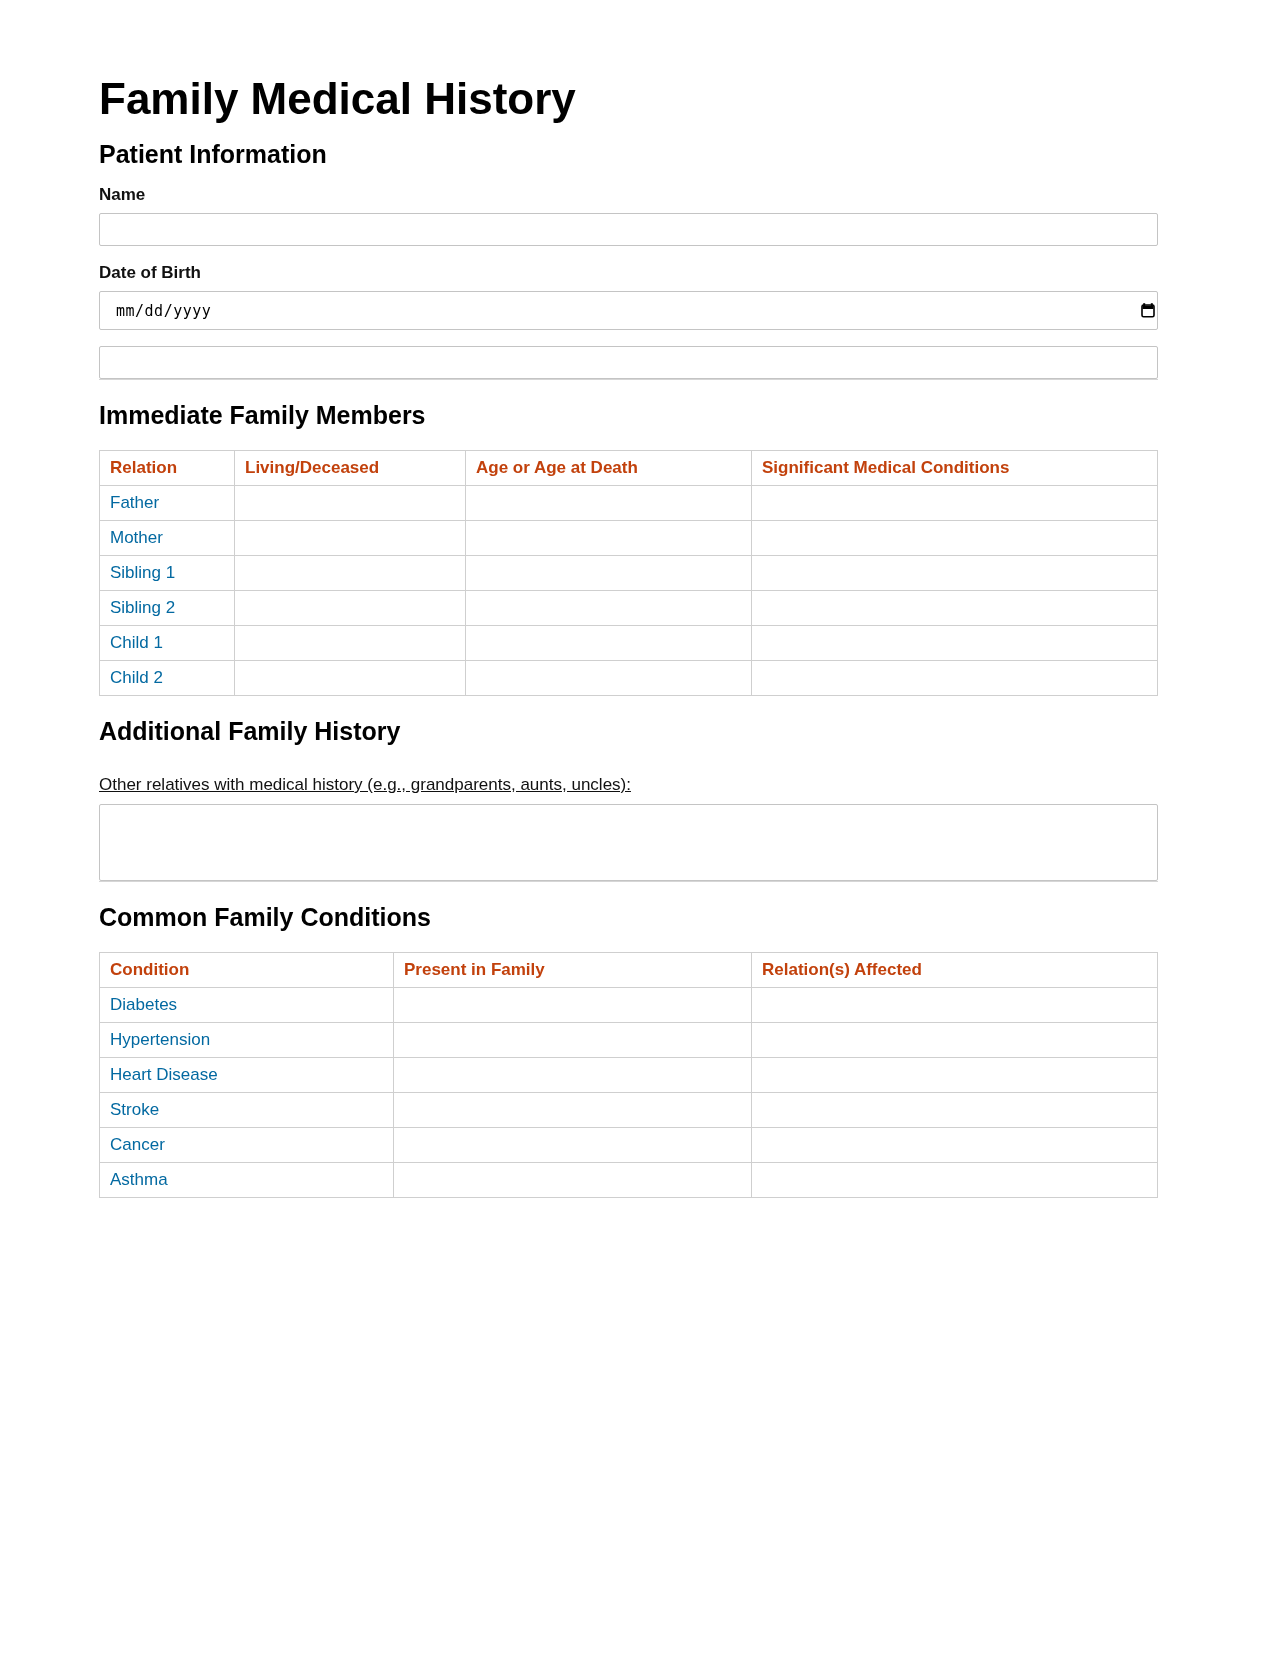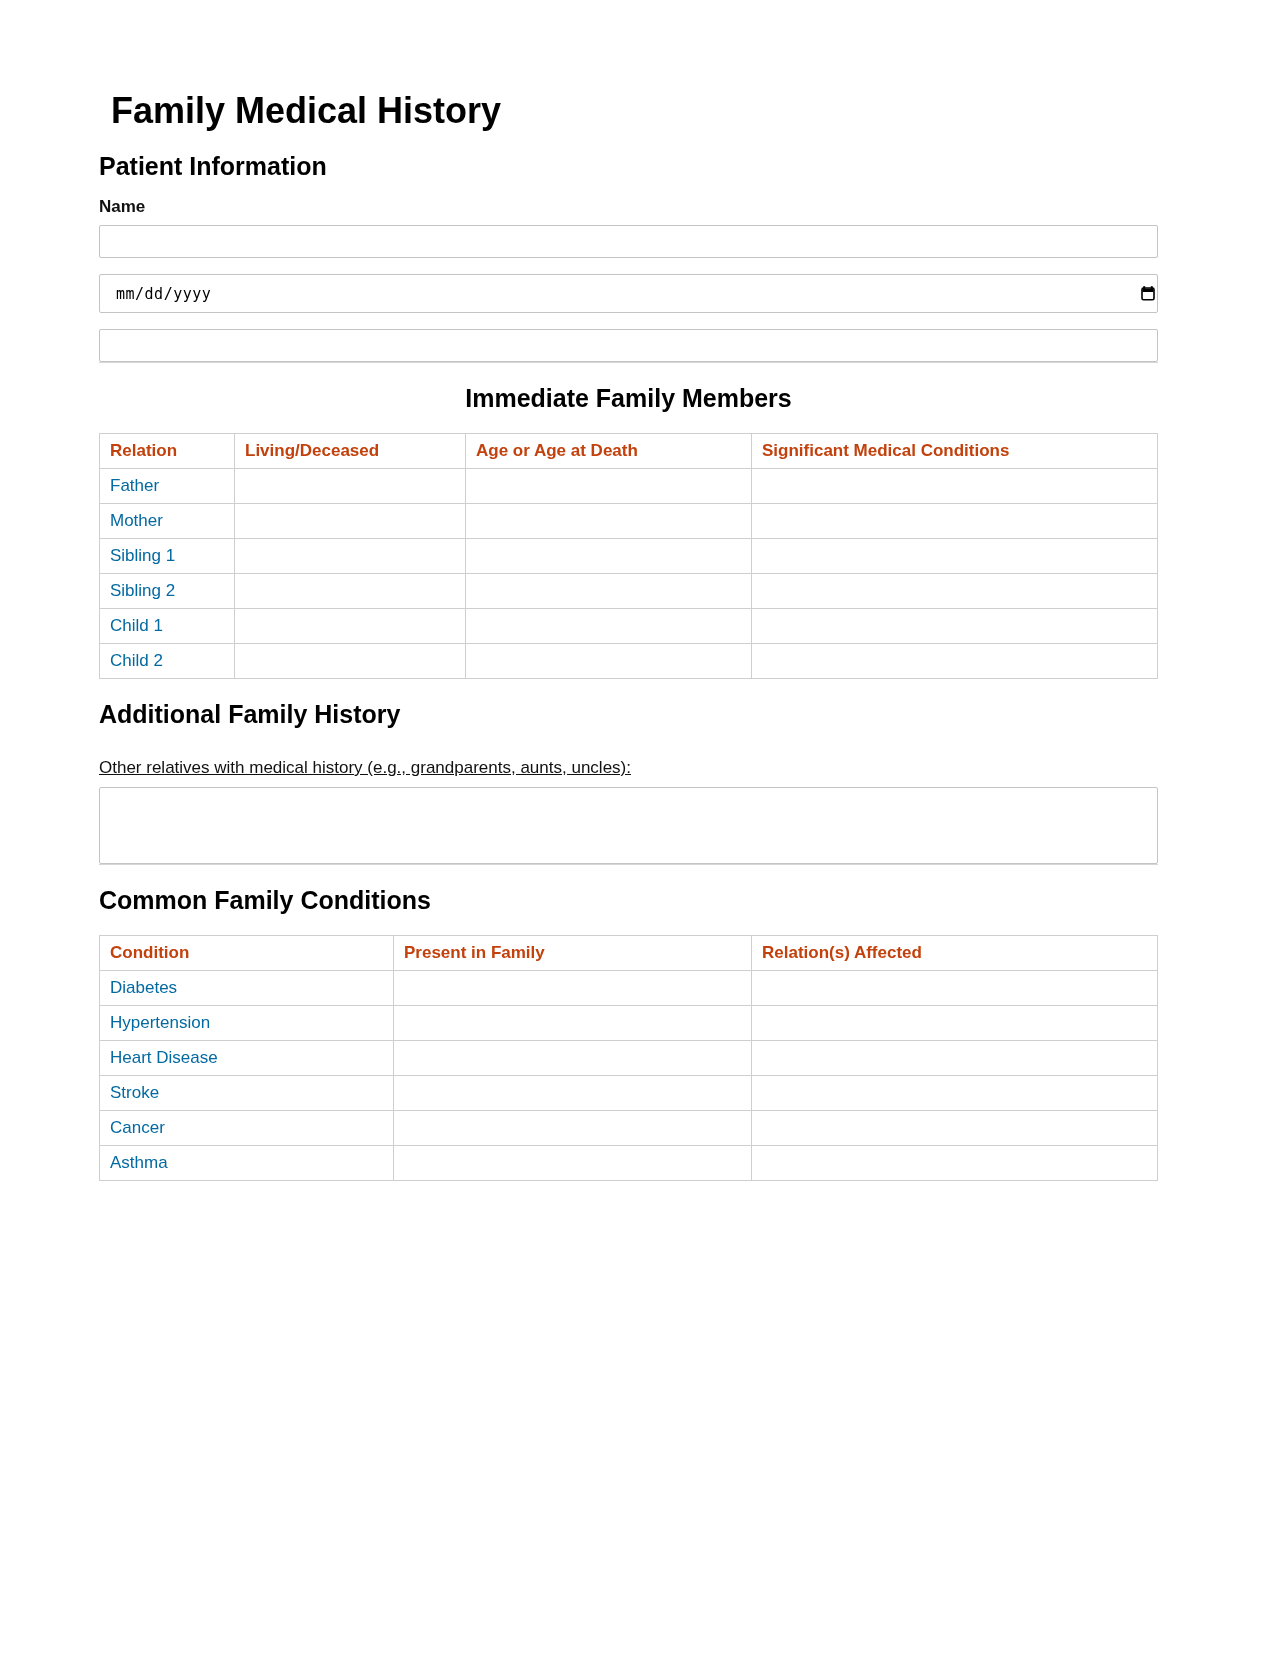--- a/index.html
+++ b/index.html
@@ -19,35 +19,35 @@
     width: 1263px;
     height: 1300px;
     overflow: hidden;
   }
   .content {
     margin-left: 99px;
     width: 1059px;
     padding-top: 80px;
   }
   h1 {
-    font-size: 36px;
+    font-size: 44px;
     line-height: 37px;
     font-weight: bold;
-    margin: 12px;
+    margin: 0;
     color: #000;
   }
   h2 {
     font-size: 25px;
     line-height: 30px;
     font-weight: bold;
     margin: 0;
     color: #000;
   }
   .h2-patient { margin-top: 22px; margin-bottom: 15px; }
-  .h2-immediate { margin-top: 20px; margin-bottom: 20px; text-align: center; }
+  .h2-immediate { margin-top: 20px; margin-bottom: 20px; }
   .h2-additional { margin-top: 20px; margin-bottom: 0; }
   .h2-common { margin-top: 20px; margin-bottom: 20px; }
   .field { margin-top: 16px; }
   .field:first-of-type { margin-top: 0; }
   .field-label {
     display: block;
     line-height: 22px;
     margin-bottom: 7px;
     color: #111;
     font-weight: bold;
@@ -140,20 +140,21 @@
     <h1>Family Medical History</h1>
 
     <h2 class="h2-patient">Patient Information</h2>
 
     <div class="field">
       <label class="field-label">Name</label>
       <input class="text-input" type="text" value="" style="">
     </div>
 
     <div class="field">
+      <label class="field-label">Date of Birth</label>
       <div class="date-input">
         <span class="date-text">mm/dd/yyyy</span>
         <svg class="cal-icon" width="14" height="15" viewBox="0 0 14 15">
           <rect x="2.2" y="0.2" width="2" height="3" fill="#000"></rect>
           <rect x="9.8" y="0.2" width="2" height="3" fill="#000"></rect>
           <rect x="1" y="2" width="12" height="11.8" rx="1.5" fill="none" stroke="#000" stroke-width="1.6"></rect>
           <rect x="1.6" y="2.6" width="10.8" height="3.4" fill="#000"></rect>
         </svg>
       </div>
     </div>

